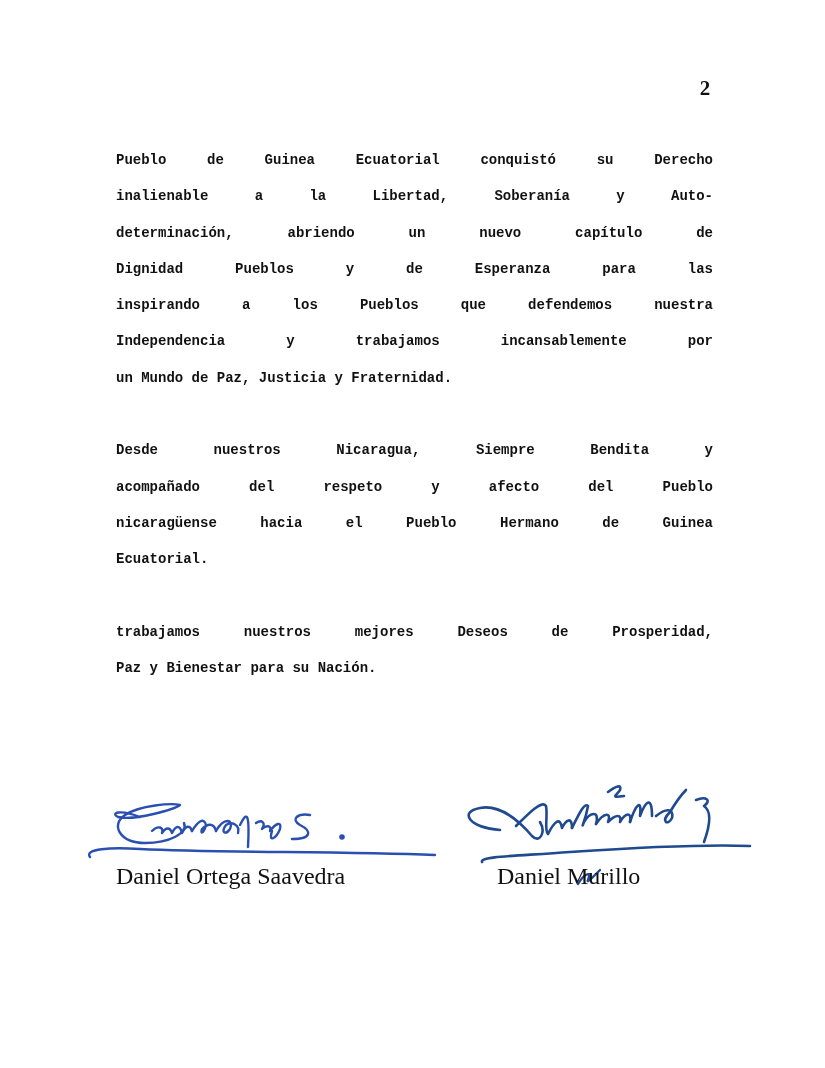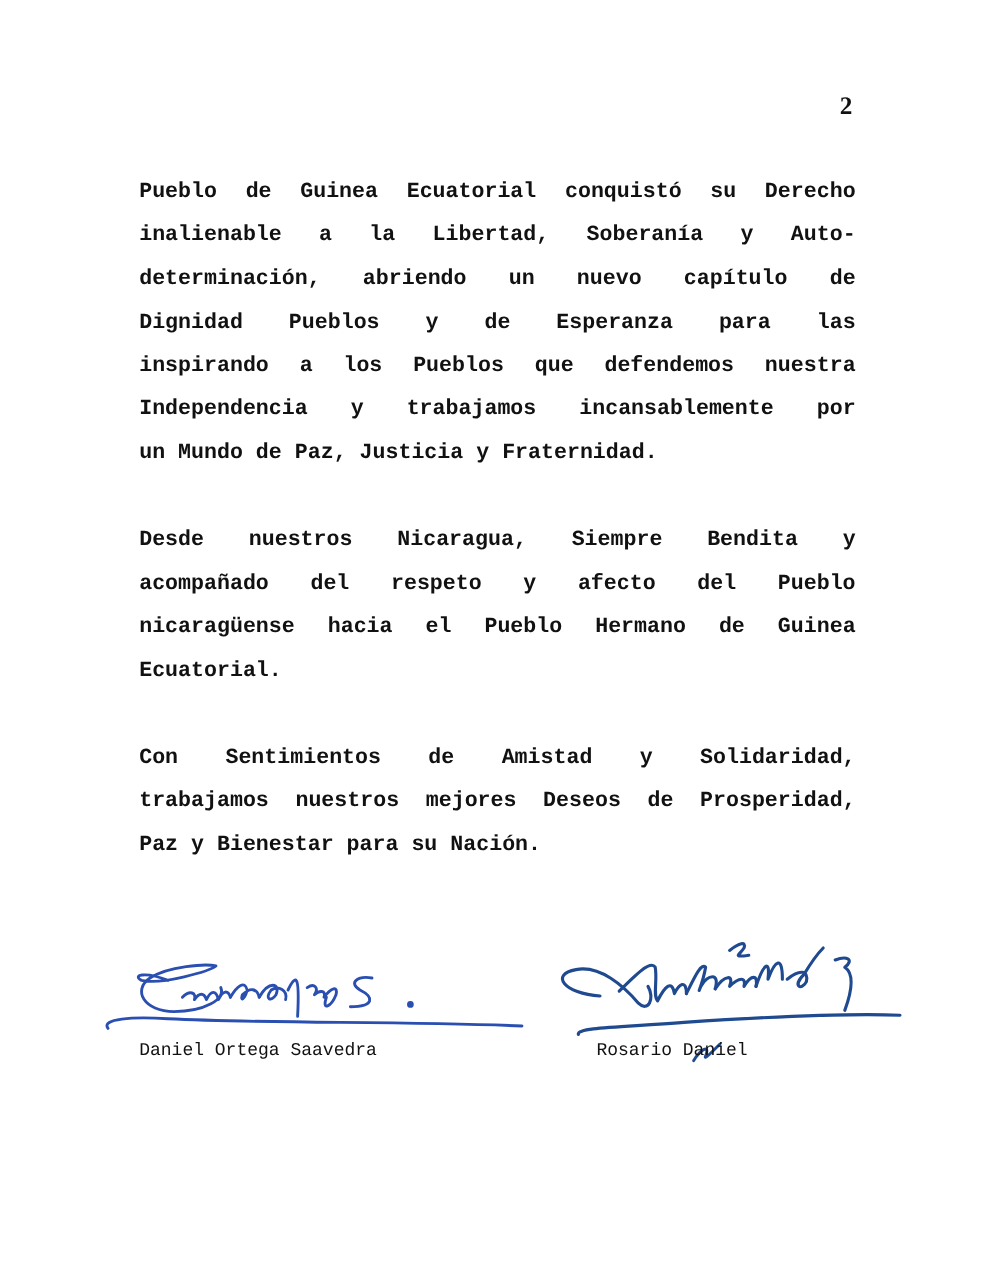--- a/index.html
+++ b/index.html
@@ -25,21 +25,21 @@
       font-size: 21px;
       line-height: 24px;
     }
     .body-text {
       position: absolute;
       left: 116px;
       width: 597px;
       top: 142px;
       font-family: "Liberation Mono", monospace;
       font-weight: bold;
-      font-size: 18px;
+      font-size: 14px;
       line-height: 36.3px;
       letter-spacing: 0px;
     }
     .para {
       margin: 0 0 36.3px 0;
     }
     .line {
       display: block;
       text-align: justify;
       text-align-last: justify;
@@ -65,23 +65,23 @@
       position: absolute;
       left: 0;
       top: 0;
       width: 825px;
       height: 1068px;
       pointer-events: none;
     }
     .signer-name {
       position: absolute;
       top: 863px;
-      font-family: Liberation Mono, monospace;
+      font-family: Liberation Serif, serif;
       font-weight: normal;
-      font-size: 15px;
+      font-size: 24px;
       line-height: 26px;
       white-space: nowrap;
       color: #111111;
     }
     .signer-1 { left: 116px; }
     .signer-2 { left: 497px; }
     svg.signature {
       position: absolute;
       overflow: visible;
     }
@@ -101,21 +101,20 @@
     <div class="line"><span class="t">Independencia y trabajamos incansablemente por</span></div>
     <div class="line last"><span class="t">un Mundo de Paz, Justicia y Fraternidad.</span></div>
   </div>
   <div class="para">
     <div class="line"><span class="t">Desde nuestros Nicaragua, Siempre Bendita y</span></div>
     <div class="line"><span class="t">acompañado del respeto y afecto del Pueblo</span></div>
     <div class="line"><span class="t">nicaragüense hacia el Pueblo Hermano de Guinea</span></div>
     <div class="line last"><span class="t">Ecuatorial.</span></div>
   </div>
   <div class="para">
-    <div class="line"><span class="t">Con Sentimientos de Amistad y Solidaridad,</span></div>
     <div class="line"><span class="t">trabajamos nuestros mejores Deseos de Prosperidad,</span></div>
     <div class="line last"><span class="t">Paz y Bienestar para su Nación.</span></div>
   </div>
 </div>
 
 <div class="sig-area">
 
   <svg class="signature" style="left:80px; top:795px;" width="380" height="80" viewBox="0 0 380 80">
     <g fill="none" stroke="#2a4fb0" stroke-width="2.4" stroke-linecap="round" stroke-linejoin="round">
 
@@ -153,14 +152,14 @@
 
       <path d="M22 90 C 20 84, 60 84, 110 80 C 170 76, 240 72, 290 74"></path>
     </g>
 
     <g fill="none" stroke="#1f4a8f" stroke-width="2.4" stroke-linecap="round">
       <path d="M118 112 C 124 102, 132 98, 128 108 C 126 112, 134 104, 140 98"></path>
     </g>
   </svg>
 
   <div class="signer-name signer-1">Daniel Ortega Saavedra</div>
-  <div class="signer-name signer-2">Rosario Daniel</div>
+  <div class="signer-name signer-2">Daniel Murillo</div>
 </div>
 
 </body></html>

